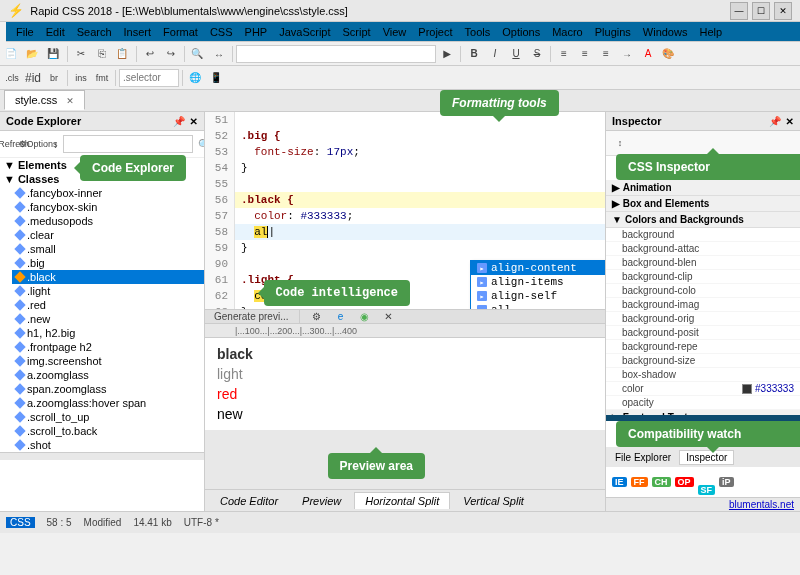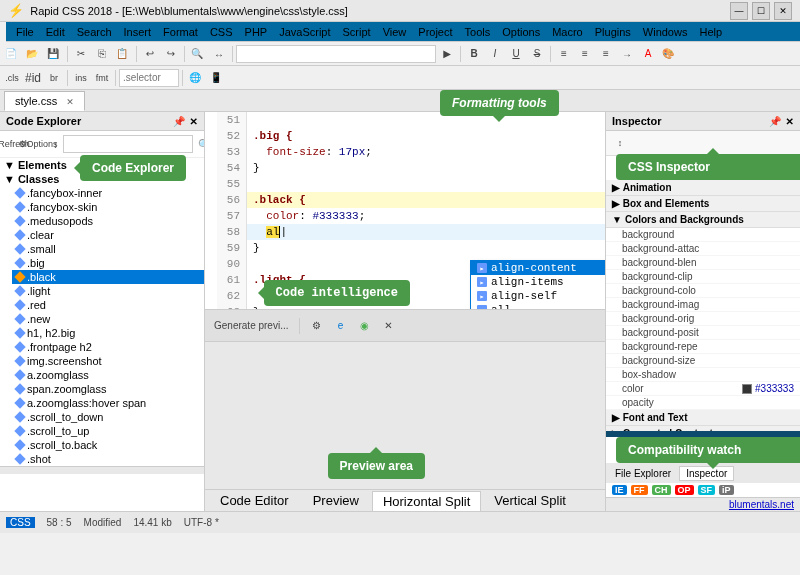--- a/index.html
+++ b/index.html
@@ -15,21 +15,21 @@
     #menu-bar { background: #0369a1; height: 20px; display: flex; align-items: center; padding: 0 4px; border-bottom: 1px solid #ccc; gap: 0; margin-left: 6px; }
     .menu-item { padding: 2px 6px; font-size: 11px; cursor: pointer; }
 
     
     .toolbar { background: #f0f0f0; height: 24px; display: flex; align-items: center; padding: 0 2px; border-bottom: 1px solid #ccc; gap: 1px; flex-wrap: wrap; overflow: hidden; }
     .tb-btn { width: 20px; height: 20px; border: 1px solid transparent; background: transparent; cursor: pointer; display: flex; align-items: center; justify-content: center; font-size: 10px; color: #444; }
     .tb-sep { width: 1px; height: 16px; background: #ccc; margin: 0 2px; }
     .tb-text { font-size: 11px; padding: 1px 3px; border: 1px solid #ccc; background: white; height: 18px; width: 140px; }
 
     
-    #tab-bar { background: #e8e8e8; height: 22px; display: flex; align-items: center; padding: 0 4px; border-bottom: 1px solid #ccc; }
+    #tab-bar { background: #e8e8e8; height: 22px; display: flex; align-items: flex-start; padding: 0 4px; border-bottom: 1px solid #ccc; }
     .tab { padding: 3px 10px; border: 1px solid #bbb; border-bottom: none; background: #d0d0d0; cursor: pointer; font-size: 11px; margin-right: 2px; }
     .tab.active { background: white; border-bottom: 1px solid white; }
     .tab .close-x { margin-left: 6px; font-size: 9px; color: #666; cursor: pointer; }
 
     
     #main { display: flex; height: calc(575px - 22px - 20px - 24px - 24px - 22px - 22px - 22px); }
 
     
     #code-explorer { width: 205px; background: white; border-right: 1px solid #ccc; display: flex; flex-direction: column; overflow: hidden; }
     #ce-header { background: #e8e8e8; padding: 3px 6px; border-bottom: 1px solid #ccc; display: flex; align-items: center; justify-content: space-between; font-size: 11px; font-weight: bold; }
@@ -39,39 +39,39 @@
     .tree-item { padding: 1px 4px; cursor: pointer; display: flex; align-items: center; gap: 3px; }
     .tree-item.selected { background: #0078d7; color: white; }
     .tree-item .diamond { width: 8px; height: 8px; background: #6699ff; transform: rotate(45deg); display: inline-block; flex-shrink: 0; }
     .tree-item .diamond.orange { background: #ff9900; }
     .tree-group { padding-left: 12px; }
     .tree-parent { display: flex; align-items: center; gap: 3px; padding: 1px 4px; cursor: pointer; font-weight: bold; }
 
     
     #editor-area { flex: 1; display: flex; flex-direction: column; background: white; position: relative; overflow: hidden; }
     #editor { flex: 1; overflow: hidden; position: relative; font-family: 'Courier New', monospace; font-size: 12px; }
-    .code-line { display: flex; padding: 0; line-height: 16px; margin-left: 12px; }
+    .code-line { display: flex; padding: 0; line-height: 16px; }
     .line-num { width: 30px; text-align: right; color: #888; padding-right: 6px; background: #f8f8f8; border-right: 1px solid #e0e0e0; flex-shrink: 0; font-size: 11px; }
     .line-content { padding-left: 6px; flex: 1; white-space: pre; }
     .code-property { color: #8b0000; }
     .code-value { color: #000080; }
     .code-selector { color: #800000; font-weight: bold; }
     .code-highlight { background: #fde047; }
     .line-highlight { background: #fffbcc; }
     .line-edited { background: #e8f4fd; }
 
     
     #autocomplete { position: absolute; left: 265px; top: 148px; width: 165px; background: white; border: 1px solid #0078d7; z-index: 100; font-family: 'Courier New', monospace; font-size: 11px; box-shadow: 2px 2px 4px rgba(0,0,0,0.2); }
     .ac-item { padding: 1px 6px; cursor: pointer; display: flex; align-items: center; gap: 4px; }
     .ac-item.selected { background: #0078d7; color: white; }
     .ac-icon { width: 10px; height: 10px; background: #6699ff; border-radius: 1px; flex-shrink: 0; font-size: 8px; display: flex; align-items: center; justify-content: center; color: white; }
 
     
     #preview-area { height: 180px; border-top: 1px solid #ccc; background: #e8e8e8; position: relative; overflow: hidden; }
-    #preview-toolbar { background: #e0e0e0; height: 32px; display: flex; align-items: center; padding: 0 4px; border-bottom: 1px solid #ccc; gap: 4px; }
+    #preview-toolbar { background: #e0e0e0; height: 14px; display: flex; align-items: center; padding: 0 4px; border-bottom: 1px solid #ccc; gap: 4px; }
     #preview-content { background: white; flex: 1; position: relative; overflow: hidden; display: flex; flex-direction: column; }
     .preview-ruler { height: 14px; background: #e8e8e8; border-bottom: 1px solid #ccc; display: flex; align-items: center; font-size: 9px; color: #666; padding-left: 30px; }
     .preview-body { flex: 1; padding: 8px 12px; background: white; font-size: 14px; display: flex; flex-direction: column; gap: 4px; }
     .preview-black { font-size: 14px; font-weight: bold; color: #333333; }
     .preview-light { font-size: 14px; color: #888; }
     .preview-red { font-size: 14px; color: red; }
     .preview-new { font-size: 14px; }
 
     
     #inspector { width: 195px; background: white; border-left: 1px solid #ccc; display: flex; flex-direction: column; overflow: hidden; }
@@ -79,21 +79,21 @@
     #inspector-tree { flex: 1; overflow-y: auto; font-size: 10px; }
     .inspector-section { cursor: pointer; }
     .inspector-section-header { padding: 2px 6px; background: #f0f0f0; border-bottom: 1px solid #ddd; display: flex; align-items: center; gap: 3px; font-weight: bold; }
     .inspector-prop { padding: 1px 6px 1px 16px; border-bottom: 1px solid #f5f5f5; display: flex; justify-content: space-between; align-items: center; }
     .prop-name { color: #444; }
     .prop-value { color: #0000aa; display: flex; align-items: center; gap: 3px; }
     .color-swatch { width: 10px; height: 10px; border: 1px solid #888; display: inline-block; }
 
     
     #bottom-tabs { height: 22px; background: #e8e8e8; border-top: 1px solid #ccc; display: flex; align-items: center; padding: 0 4px; gap: 2px; }
-    .bottom-tab { padding: 2px 10px; font-size: 13px; cursor: pointer; border: 1px solid transparent; }
+    .bottom-tab { padding: 2px 10px; font-size: 11px; cursor: pointer; border: 1px solid transparent; font-style: italic; }
     .bottom-tab.active { background: white; border: 1px solid #ccc; border-bottom: none; }
 
     
     #status-bar { height: 22px; background: #e8e8e8; border-top: 1px solid #ccc; display: flex; align-items: center; padding: 0 6px; font-size: 10px; color: #444; justify-content: space-between; }
     #status-left { display: flex; gap: 12px; }
 
     
     .callout { background: #4a9a4a; color: white; padding: 6px 12px; border-radius: 4px; font-size: 12px; font-weight: bold; position: absolute; z-index: 200; pointer-events: none; }
     .callout::after { content: ''; position: absolute; border: 6px solid transparent; }
     .callout.arrow-left::after { border-right-color: #4a9a4a; left: -12px; top: 50%; transform: translateY(-50%); }
@@ -104,21 +104,21 @@
     #inspector-bottom { border-top: 6px solid #0c4a6e; }
     #inspector-bottom-tabs { background: #e8e8e8; height: 20px; display: flex; align-items: center; padding: 0 2px; gap: 1px; font-size: 10px; }
     .insp-tab { padding: 1px 6px; cursor: pointer; border: 1px solid transparent; }
     .insp-tab.active { background: white; border: 1px solid #ccc; }
     .insp-browser { display: flex; gap: 4px; padding: 2px 6px; font-size: 10px; align-items: center; }
     .browser-badge { padding: 0 3px; border-radius: 2px; font-size: 9px; font-weight: bold; }
     .badge-ie { background: #0078d7; color: white; }
     .badge-ff { background: #ff6600; color: white; }
     .badge-ch { background: #4caf50; color: white; }
     .badge-op { background: #ff0000; color: white; }
-    .badge-sf { background: #00bcd4; color: white; }
+    .badge-sf { background: #00bcd4; color: white; margin-top: 16px; }
     .badge-ip { background: #737373; color: white; }
     #blumentals-footer { background: #e8e8e8; text-align: right; font-size: 10px; color: #0000cc; padding: 1px 6px; border-top: 1px solid #ccc; text-decoration: underline; cursor: pointer; }
   </style>
 </head>
 <body>
 
 <div id="title-bar">
   <div id="title-bar-left">
     <span style="color:#0066cc; font-size:13px;">⚡</span>
     <span>Rapid CSS 2018 - [E:\Web\blumentals\www\engine\css\style.css]</span>
@@ -288,24 +288,20 @@
         <div class="tree-item">
           <span class="diamond"></span>
           <span>span.zoomglass</span>
         </div>
         <div class="tree-item">
           <span class="diamond"></span>
           <span>a.zoomglass:hover span</span>
         </div>
         <div class="tree-item">
           <span class="diamond"></span>
-          <span>.scroll_to_down</span>
-        </div>
-        <div class="tree-item">
-          <span class="diamond"></span>
           <span>.scroll_to_up</span>
         </div>
         <div class="tree-item">
           <span class="diamond"></span>
           <span>.scroll_to.back</span>
         </div>
         <div class="tree-item">
           <span class="diamond"></span>
           <span>.shot</span>
         </div>
@@ -400,20 +396,31 @@
 
     <div id="preview-area">
       <div id="preview-toolbar">
         <button class="tb-btn" style="font-size:10px; width:auto; padding:0 4px;">Generate previ...</button>
         <div class="tb-sep"></div>
         <button class="tb-btn">⚙</button>
         <button class="tb-btn" style="color:#0078d7;">e</button>
         <button class="tb-btn" style="color:#4caf50;">◉</button>
         <button class="tb-btn">✕</button>
       </div>
+      <div id="preview-content">
+        <div class="preview-ruler">
+          <span style="margin-left:0">|...100...|...200...|...300...|...400</span>
+        </div>
+        <div class="preview-body">
+          <div class="preview-black">black</div>
+          <div class="preview-light">light</div>
+          <div class="preview-red">red</div>
+          <div class="preview-new">new</div>
+        </div>
+      </div>
 
       <div class="callout arrow-up" style="bottom: 10px; right: 180px;">
         <span>Preview area</span>
       </div>
     </div>
 
     <div id="bottom-tabs">
       <div class="bottom-tab">Code Editor</div>
       <div class="bottom-tab">Preview</div>
       <div class="bottom-tab active">Horizontal Split</div>

